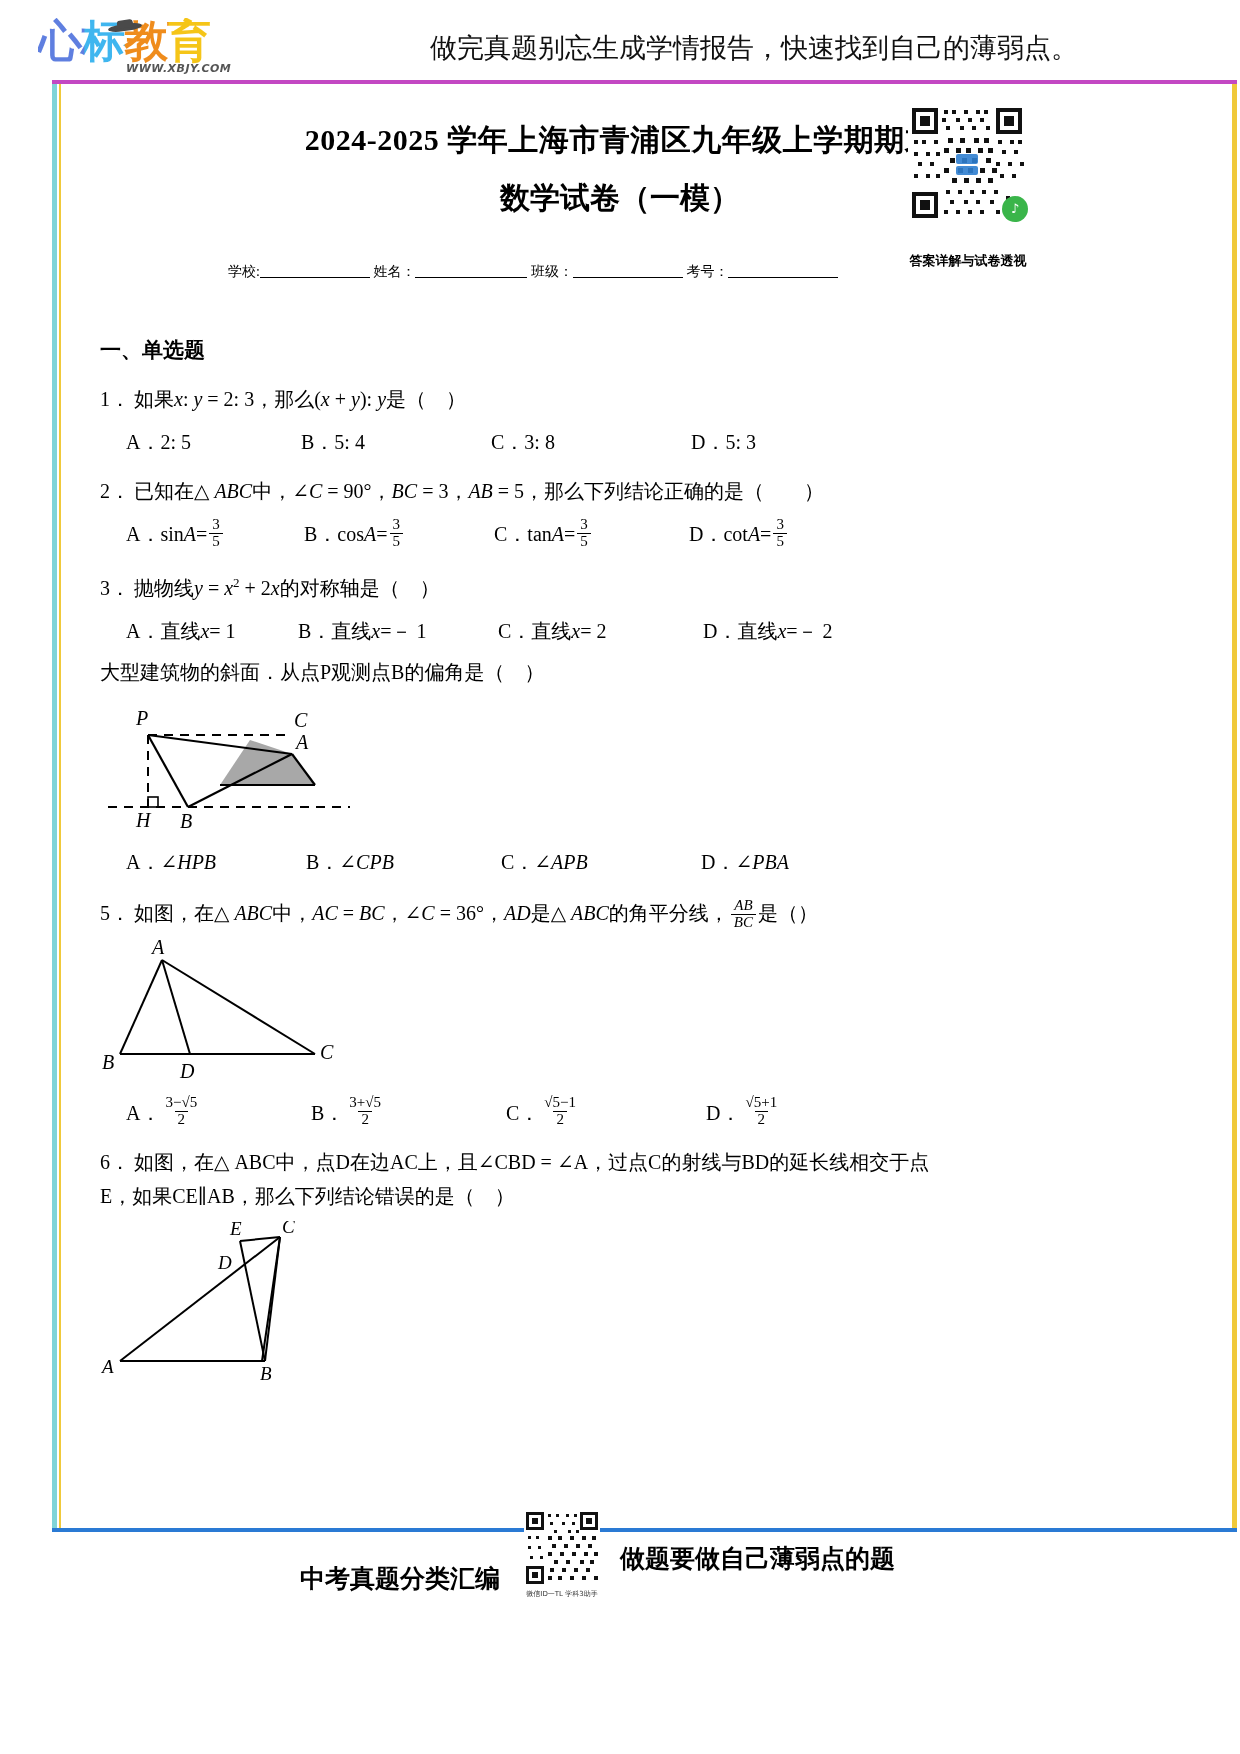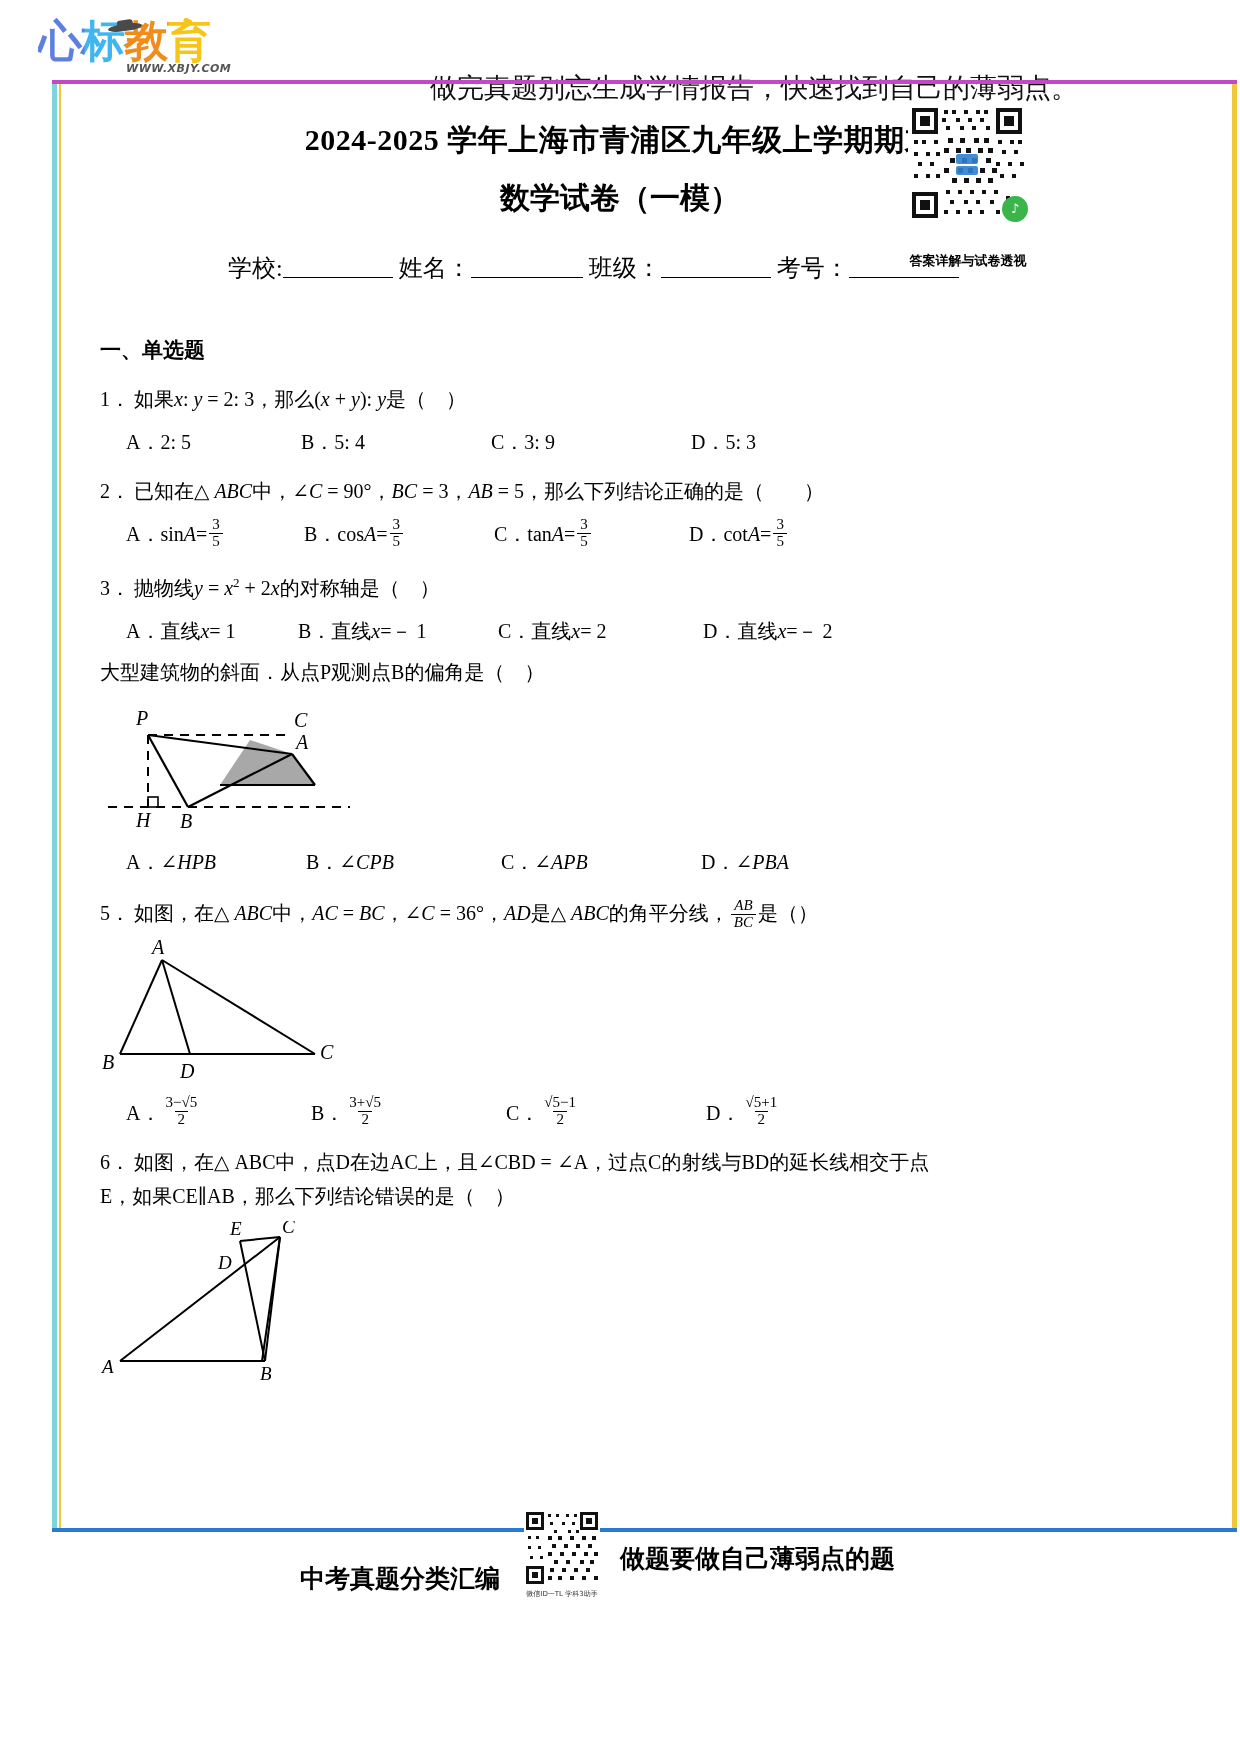--- a/index.html
+++ b/index.html
@@ -40,21 +40,21 @@
   }
   .logo-url{
     position:absolute;left:88px;top:44px;
     font-family:"DejaVu Sans","Liberation Sans",sans-serif;
     font-size:11px;font-weight:bold;font-style:italic;color:#555;
     letter-spacing:0.5px;
   }
   .slogan{
     position:absolute;left:430px;top:30px;width:780px;
     font-family:"Liberation Serif","DejaVu Serif",serif;
-    font-size:27px;color:#111;white-space:nowrap;margin-top:40px;
+    font-size:27px;color:#111;white-space:nowrap;
   }
   
   .magenta-rule{
     position:absolute;left:52px;top:80px;width:1185px;height:4px;background:#c348c3;
   }
   .frame-left{
     position:absolute;left:52px;top:84px;width:5px;height:1446px;background:#7fd4d8;
   }
   .frame-left2{
     position:absolute;left:59px;top:84px;width:2px;height:1446px;background:#f0c93a;
@@ -83,22 +83,22 @@
     font-family:"Liberation Sans","DejaVu Sans",sans-serif;
     font-size:13px;font-weight:bold;color:#000;
   }
   .qr-badge{
     position:absolute;right:-2px;bottom:0px;width:26px;height:26px;border-radius:50%;
     background:#3ab54a;color:#fff;font-size:13px;line-height:26px;text-align:center;
     font-family:"DejaVu Sans",sans-serif;
   }
   
   .info-line{
-    position:absolute;left:228px;top:252px;width:680px;
-    font-size:24px;white-space:nowrap;font-family:Liberation Serif, serif;
+    position:absolute;left:228px;top:259px;width:680px;
+    font-size:14px;white-space:nowrap;font-family:Liberation Serif, serif;
   }
   .info-line .blank{
     display:inline-block;border-bottom:1.6px solid #000;height:18px;vertical-align:-2px;
   }
   
   .content{position:absolute;left:100px;top:336px;width:1020px;}
   .sec-title{
     font-family:"Liberation Sans","DejaVu Sans",sans-serif;
     font-weight:bold;font-size:21px;margin-bottom:16px;
   }
@@ -273,21 +273,21 @@
     <div class="o" style="width:175px">
         <span>A．</span>
         <span>2: 5</span>
       </div>
     <div class="o" style="width:190px">
         <span>B．</span>
         <span>5: 4</span>
       </div>
     <div class="o" style="width:200px">
         <span>C．</span>
-        <span>3: 9</span>
+        <span>3: 8</span>
       </div>
     <div class="o">
         <span>D．</span>
         <span>5: 3</span>
       </div>
   </div>
 
   <div class="q">
     <span class="num">2．</span><span>已知在△ <span class="ital">ABC</span>中，∠<span class="ital">C</span> = 90°，<span class="ital">BC</span> = 3，<span class="ital">AB</span> = 5，那么下列结论正确的是（　　）</span>
   </div>

